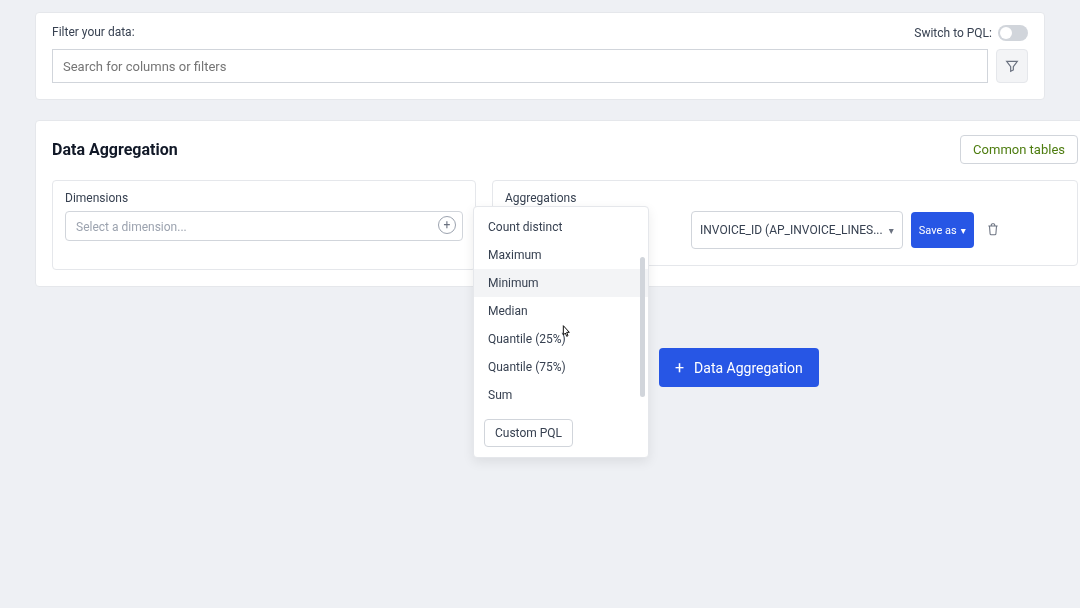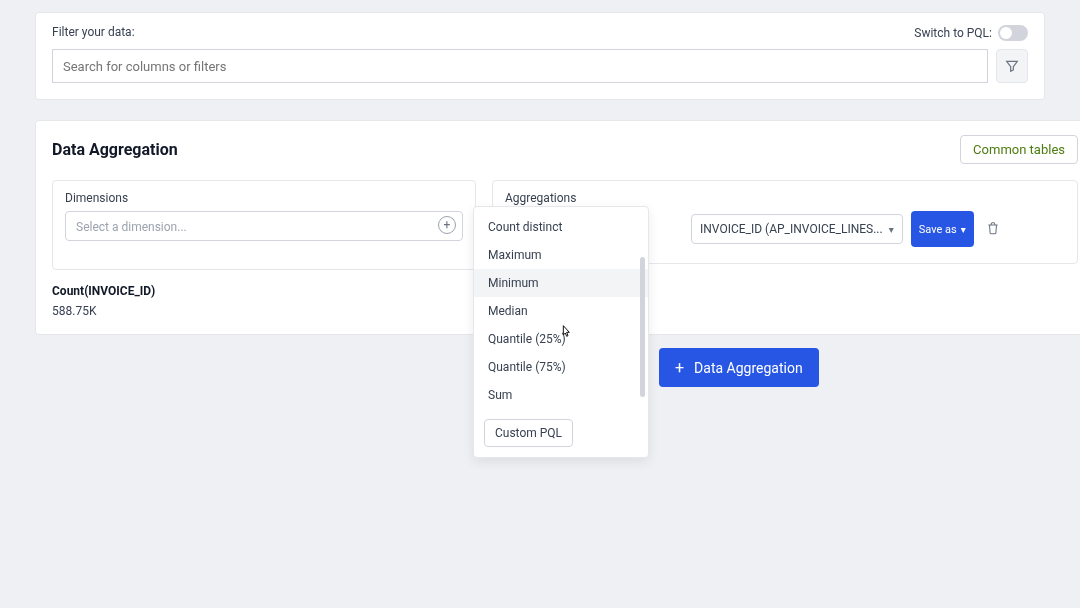--- a/index.html
+++ b/index.html
@@ -169,21 +169,21 @@
       display: flex;
       align-items: center;
       gap: 6px;
       border: 1px solid #d1d5db;
       border-radius: 4px;
       padding: 5px 8px;
       font-size: 12px;
       color: #374151;
       background: #fff;
       cursor: pointer;
-      height: 30px;
+      height: 38px;
     }
     .chevron {
       font-size: 10px;
       color: #6b7280;
     }
     .save-as-btn {
       background: #2756e5;
       color: #fff;
       border: none;
       border-radius: 4px;
@@ -339,24 +339,20 @@
         </button>
         <button class="trash-btn">
           <svg width="14" height="14" viewBox="0 0 24 24" fill="none" stroke-width="1.8">
             <path d="M4 7h16M9 7V5a2 2 0 012-2h2a2 2 0 012 2v2M6 7l1 13a2 2 0 002 2h6a2 2 0 002-2l1-13"></path>
           </svg>
         </button>
       </div>
     </div>
   </div>
 
-  <div class="result-row">
-    <div class="result-label">Count(INVOICE_ID)</div>
-    <div class="result-value">588.75K</div>
-  </div>
 </div>
 
 <div class="dropdown">
   <div class="dropdown-item">Count distinct</div>
   <div class="dropdown-item">Maximum</div>
   <div class="dropdown-item hover">Minimum</div>
   <div class="dropdown-item">Median</div>
   <div class="dropdown-item">Quantile (25%)</div>
   <div class="dropdown-item">Quantile (75%)</div>
   <div class="dropdown-item">Sum</div>

